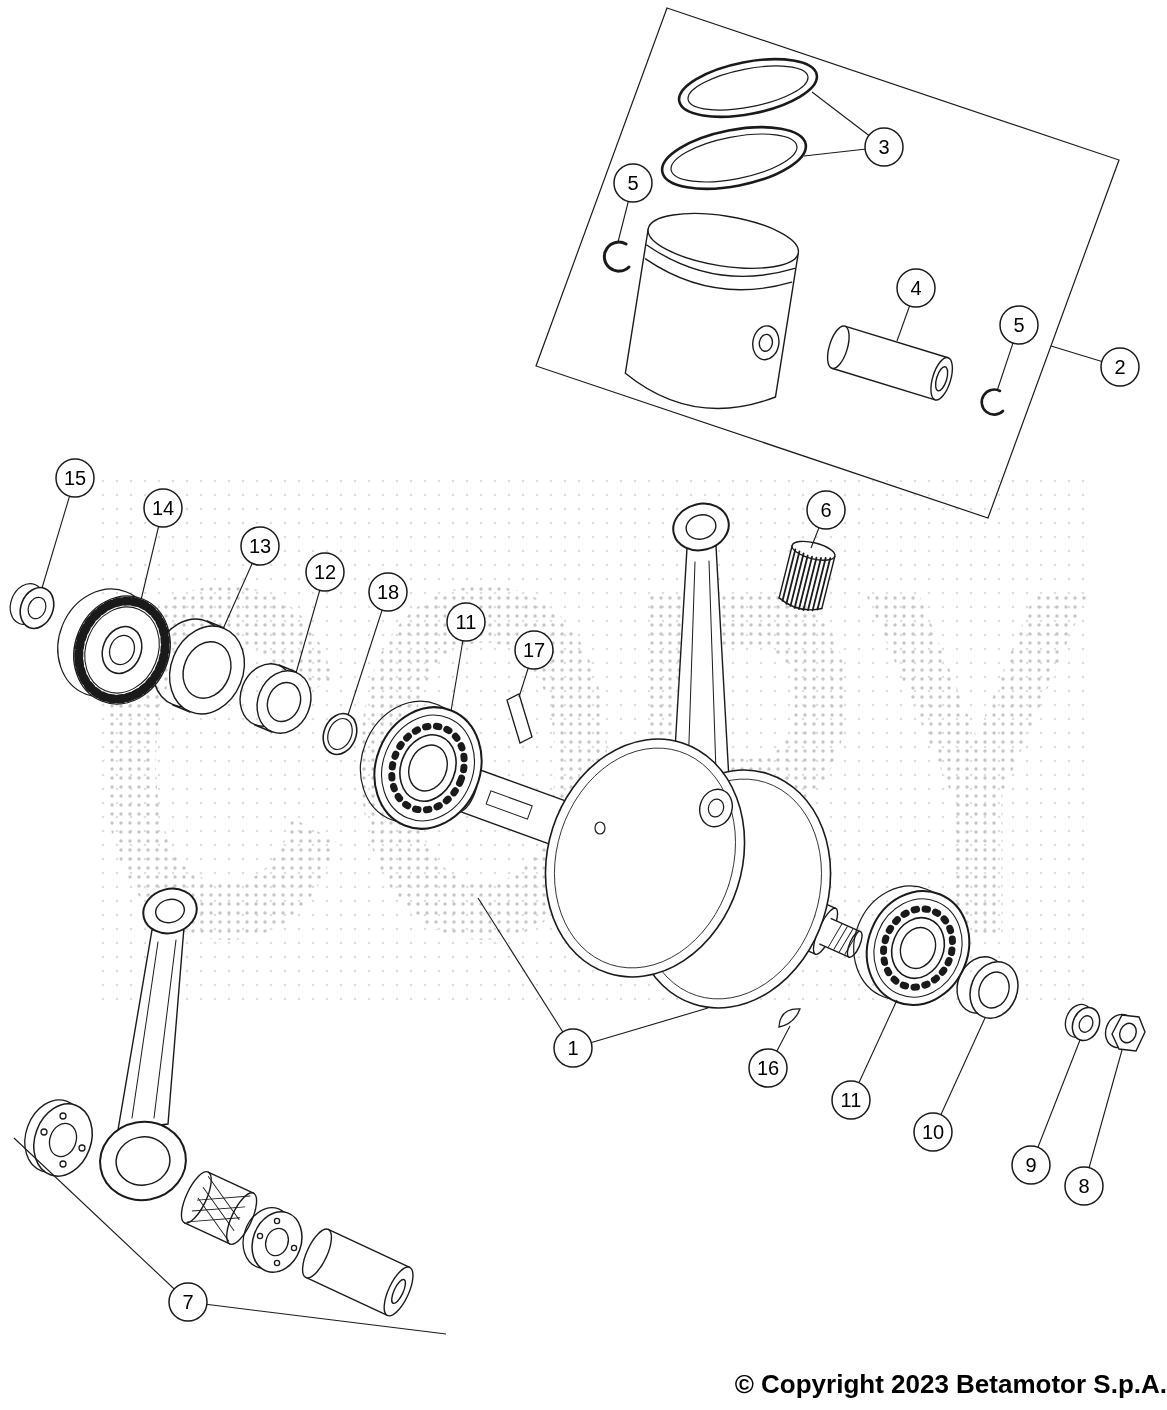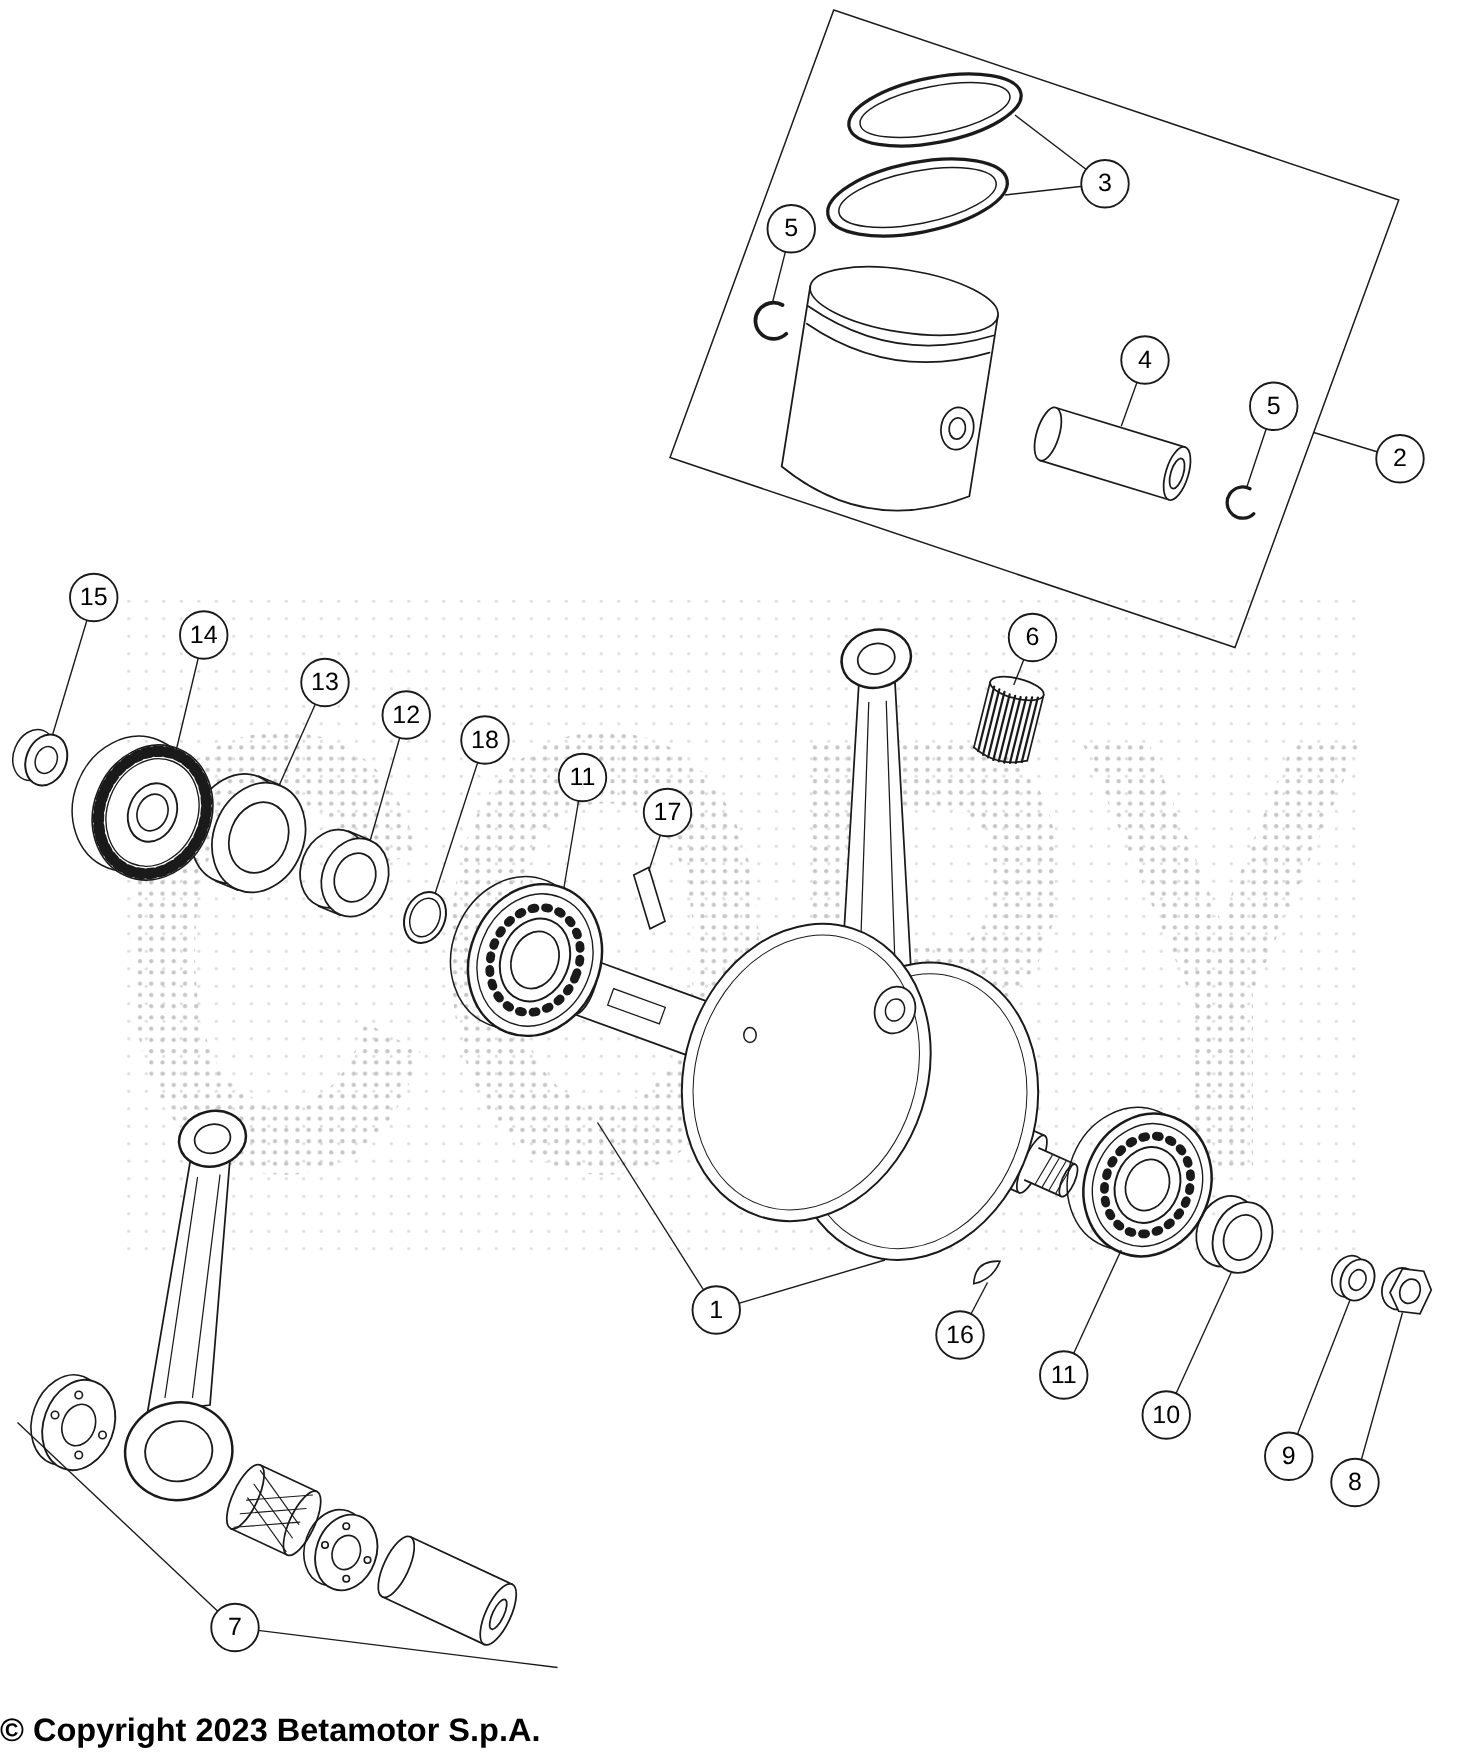--- a/index.html
+++ b/index.html
@@ -9,21 +9,21 @@
     height: 1410px;
     background: #ffffff;
     overflow: hidden;
     font-family: "Liberation Sans", sans-serif;
   }
   .canvas svg.art { position: absolute; left: 0; top: 0; }
   .copyright {
     position: absolute;
     left: 0; right: 0;
     bottom: 10px;
-    text-align: left;
+    text-align: right;
     font-size: 26px;
     font-weight: bold;
     color: #000000;
     font-family: "Liberation Sans", sans-serif;
   }
   #leader-layer line { stroke: #1a1a1a; stroke-width: 1.1; }
   #callout-layer circle { fill: #ffffff; stroke: #1a1a1a; stroke-width: 1.5; }
   #callout-layer text {
     font-size: 20px;
     fill: #000000;

